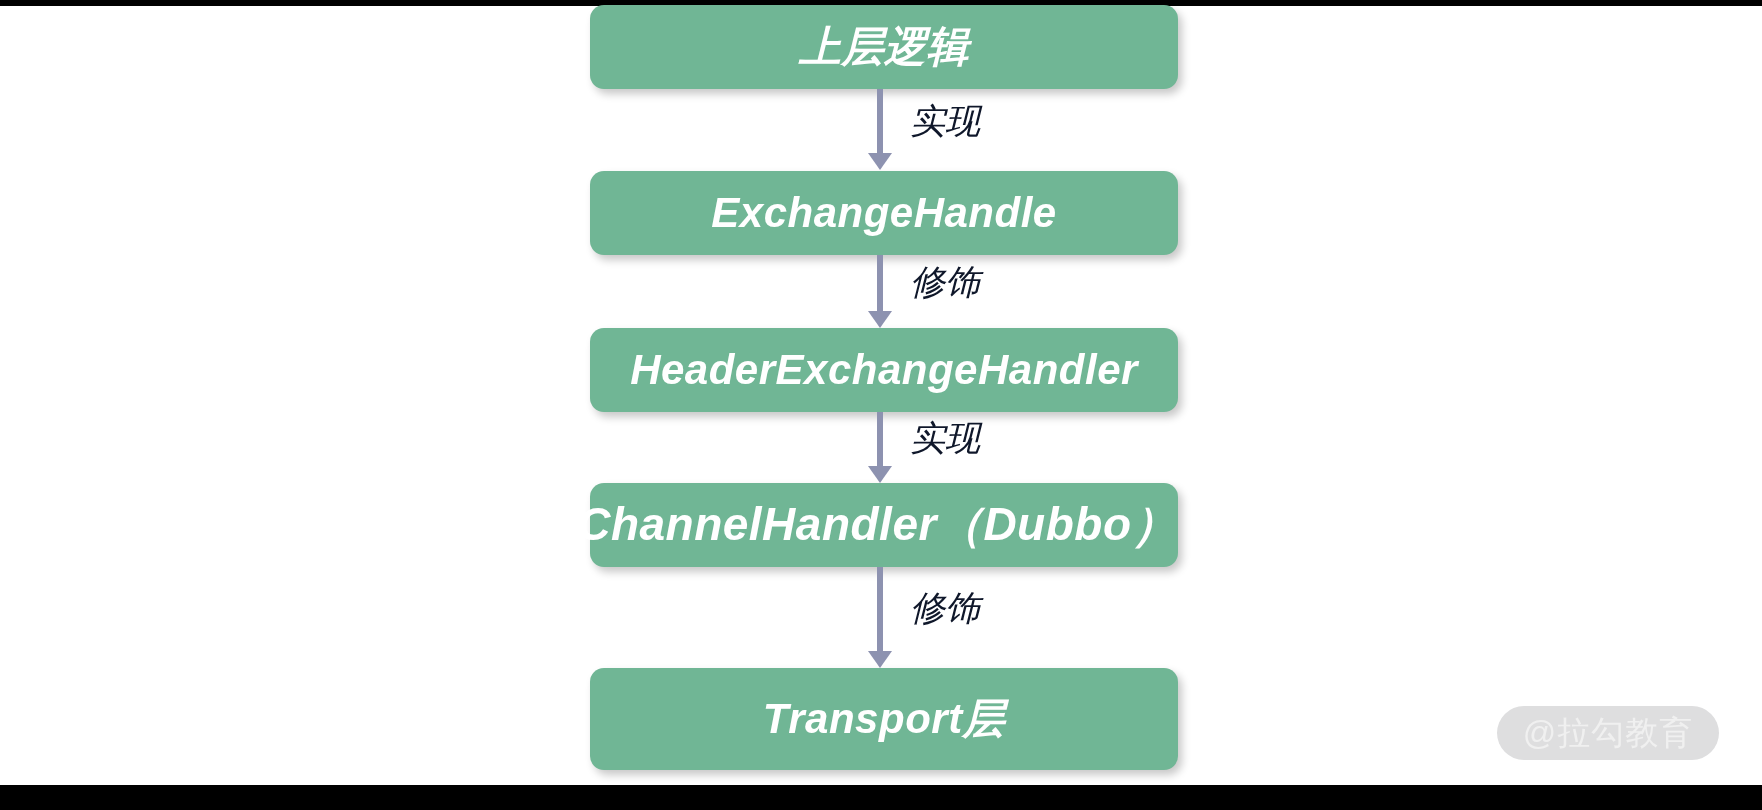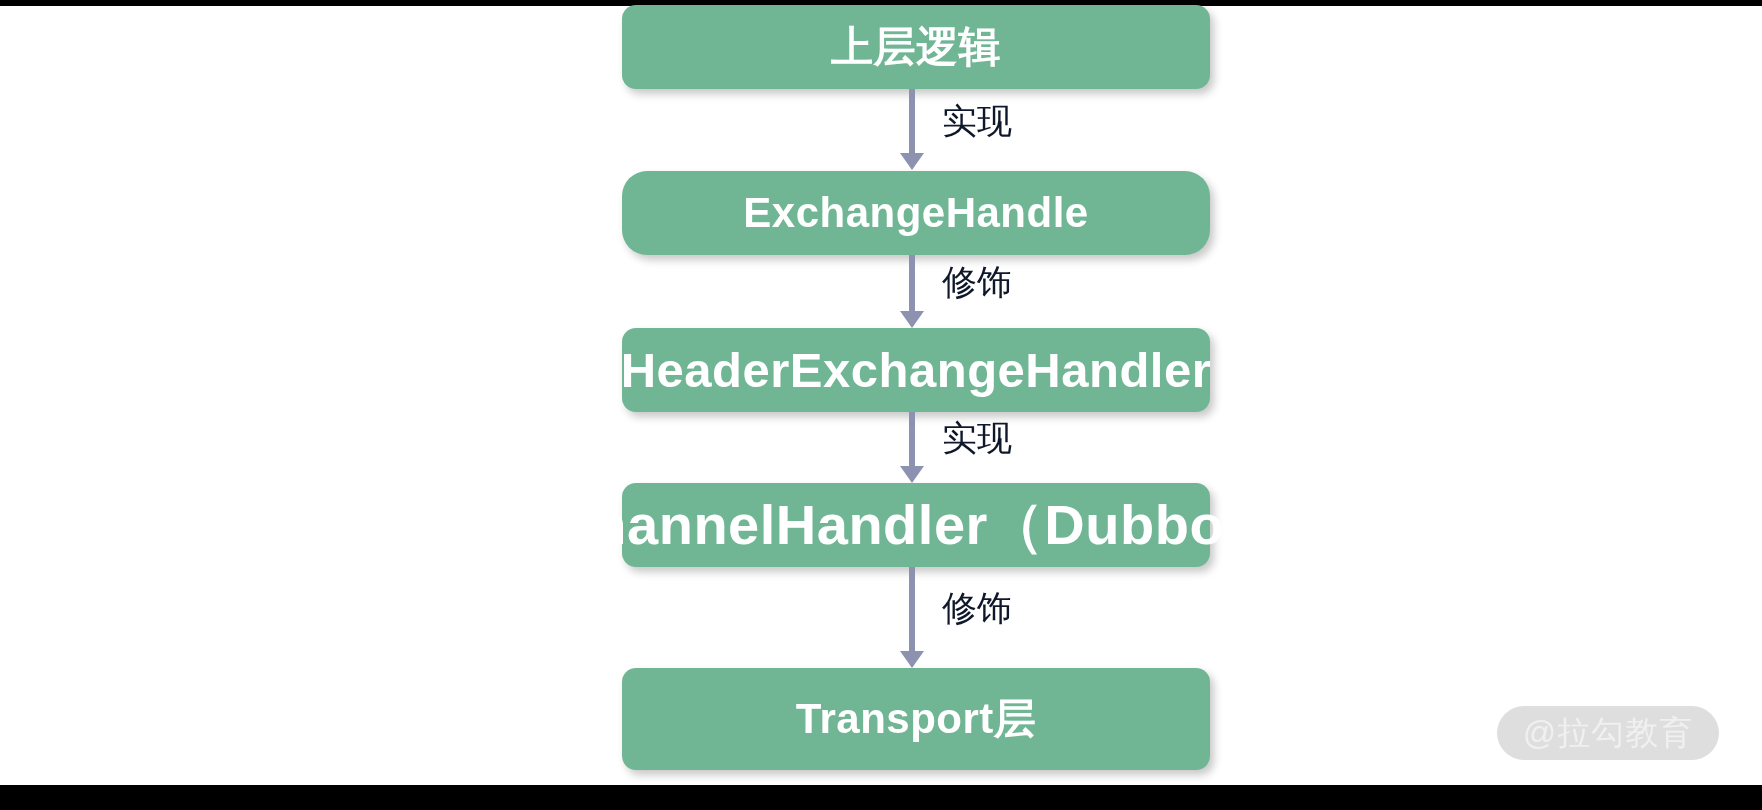--- a/index.html
+++ b/index.html
@@ -24,24 +24,25 @@
     left: 0;
     width: 1762px;
     background: #000000;
   }
   .bar-top { top: 0; height: 6px; }
   .bar-bottom { top: 785px; height: 25px; }
 
   
   .flow {
     position: absolute;
-    left: 622px;
+    left: 590px;
     top: 0;
     width: 588px;
     height: 810px;
+    font-style: italic;
   }
 
   .node {
     position: absolute;
     left: 0;
     width: 588px;
     box-sizing: border-box;
     background: #70b695;
     border-radius: 14px;
     box-shadow: 4px 5px 9px rgba(0, 0, 0, 0.22);
@@ -54,23 +55,23 @@
     letter-spacing: 0.5px;
     text-align: center;
   }
   .node .line {
     display: block;
     line-height: 1.12;
     white-space: nowrap;
   }
 
   .node-1 { top: 5px;   height: 84px;  font-size: 42px; }
-  .node-2 { top: 171px; height: 84px;  font-size: 42px; border-radius: 25px; }
-  .node-3 { top: 328px; height: 84px;  font-size: 49px; }
-  .node-4 { top: 483px; height: 84px;  font-size: 56px; }
+  .node-2 { top: 171px; height: 84px;  font-size: 42px; }
+  .node-3 { top: 328px; height: 84px;  font-size: 42px; }
+  .node-4 { top: 483px; height: 84px;  font-size: 46px; align-items: flex-end; }
   .node-5 { top: 668px; height: 102px; font-size: 42px; }
 
   
   .edge {
     position: absolute;
     left: 0;
     width: 588px;
     height: 0;
   }
   .edge .stem {

